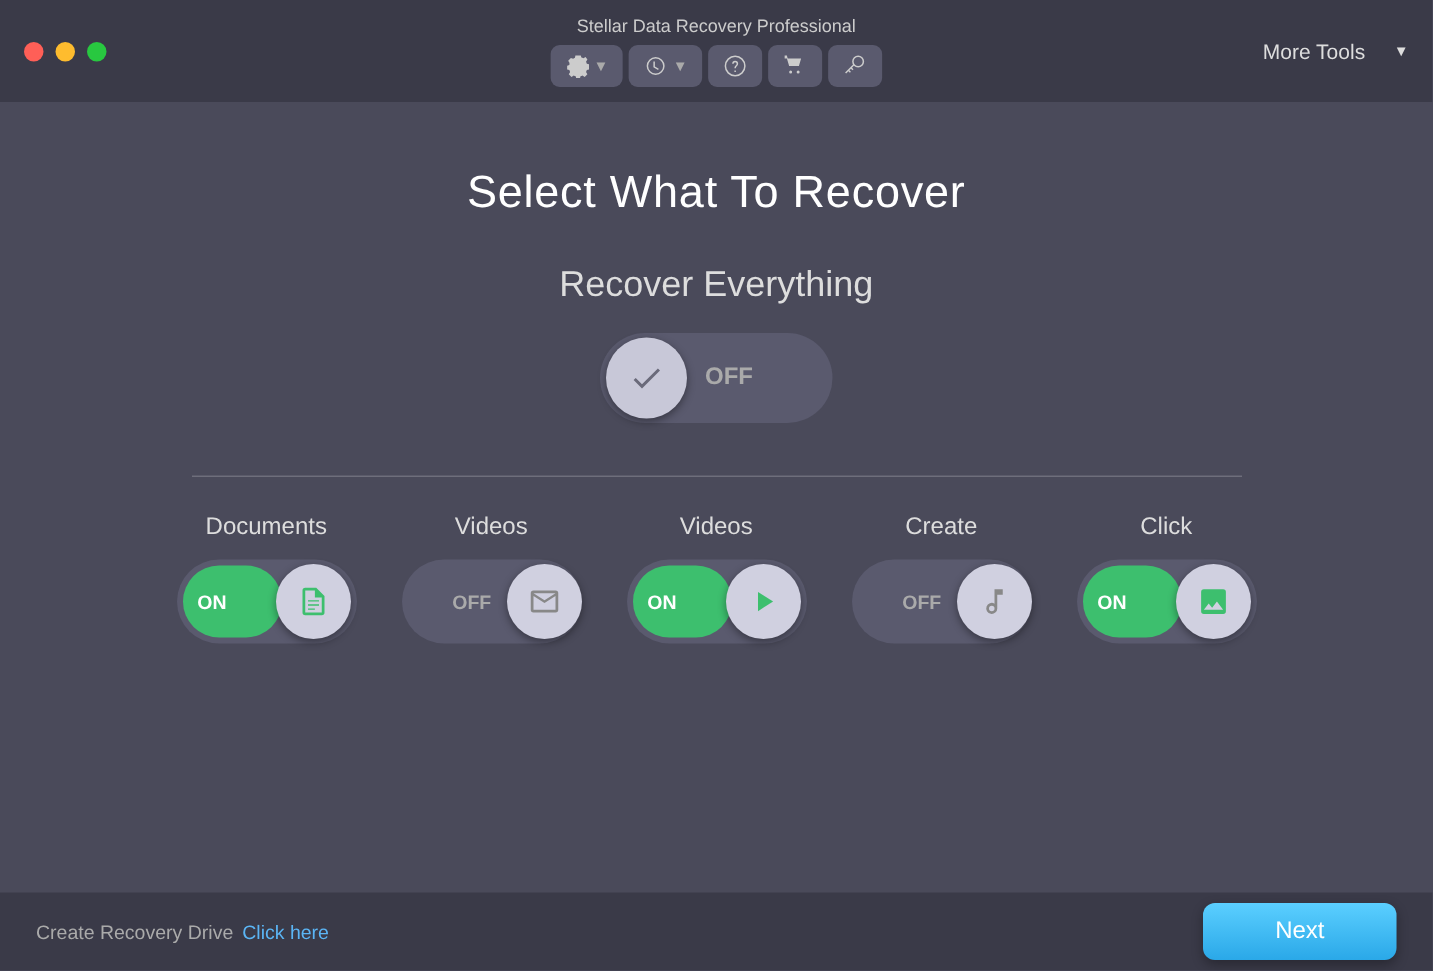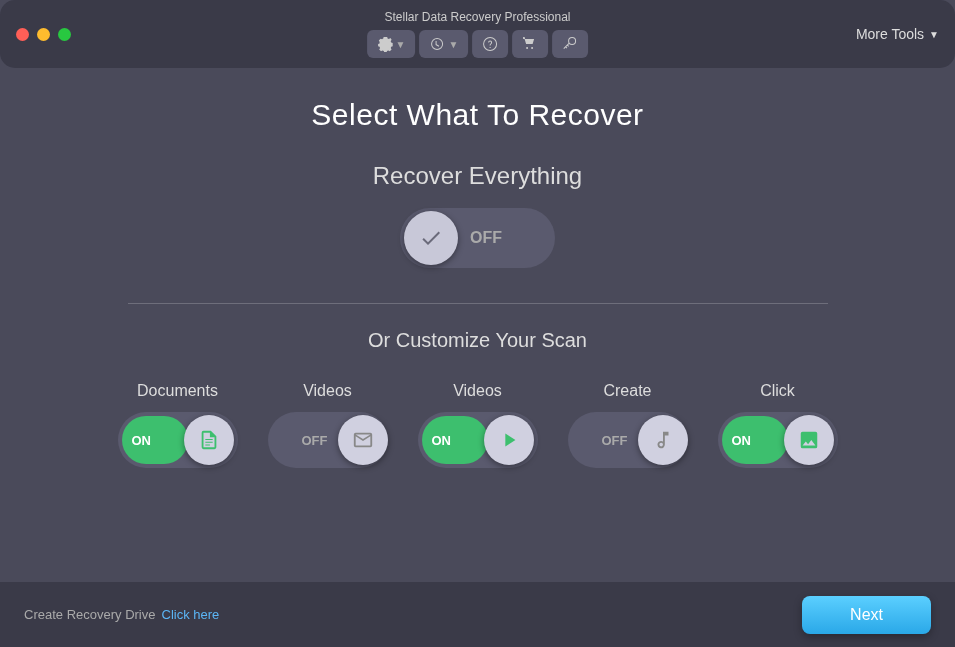--- a/index.html
+++ b/index.html
@@ -15,21 +15,20 @@
 
     
     .titlebar {
       background: #3a3a48;
       height: 68px;
       display: flex;
       align-items: center;
       justify-content: space-between;
       padding: 0 16px;
       position: relative;
-      border-radius: 15px;
     }
 
     .traffic-lights {
       display: flex;
       gap: 8px;
       align-items: center;
     }
 
     .traffic-light {
       width: 13px;
@@ -77,36 +76,36 @@
 
     .toolbar-btn svg {
       width: 16px;
       height: 16px;
       fill: #ccc;
     }
 
     .more-tools {
       display: flex;
       align-items: center;
-      gap: 5px;
+      gap: 19px;
       color: #ccc;
       font-size: 14px;
       cursor: pointer;
       background: none;
       border: none;
       color: #ddd;
     }
 
     .more-tools-chevron {
       font-size: 10px;
     }
 
     
     .main-content {
-      padding: 30px 40px 20px;
+      padding: 44px 40px 20px;
       display: flex;
       flex-direction: column;
       align-items: center;
     }
 
     .page-title {
       font-size: 30px;
       font-weight: 300;
       color: white;
       margin-bottom: 30px;
@@ -217,21 +216,21 @@
       order: 1;
       margin-right: -4px;
     }
 
     
     .footer {
       position: absolute;
       bottom: 0;
       left: 0;
       right: 0;
-      height: 65px;
+      height: 52px;
       background: #3a3a48;
       display: flex;
       align-items: center;
       justify-content: space-between;
       padding: 0 24px;
     }
 
     .footer-left {
       display: flex;
       align-items: center;
@@ -356,21 +355,20 @@
         <svg viewBox="0 0 24 24">
           <path d="M9 16.17L4.83 12l-1.42 1.41L9 19 21 7l-1.41-1.41z"></path>
         </svg>
       </div>
       <span class="re-off-label">OFF</span>
     </div>
   </div>
 
   <div class="divider"></div>
 
-  <span class="customize-label">Or Customize Your Scan</span>
 
   <div class="categories">
 
     <div class="category-item">
       <span class="category-name">Documents</span>
       <div class="cat-toggle on">
         <div style="background:#3dbf6e; border-radius:40px; display:flex; align-items:center; padding-left:10px; height:100%; flex:1;">
           <span style="font-size:13px; font-weight:700; color:white;">ON</span>
         </div>
         <div class="cat-knob">

